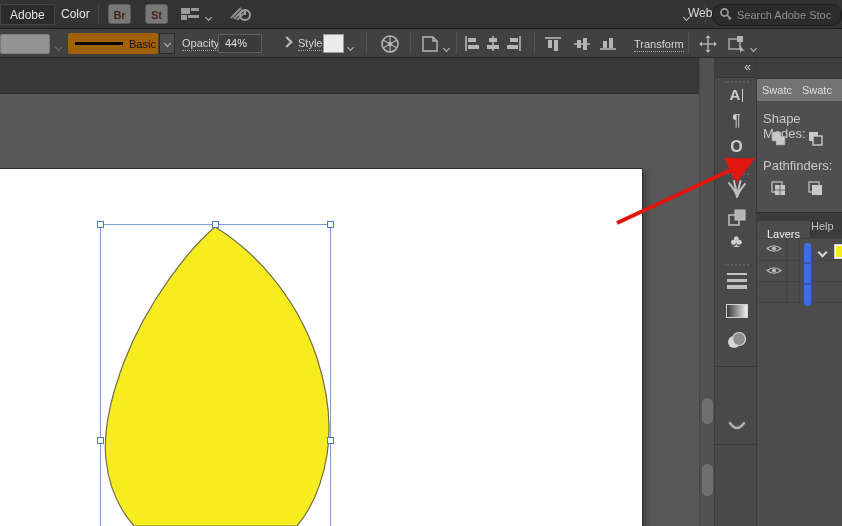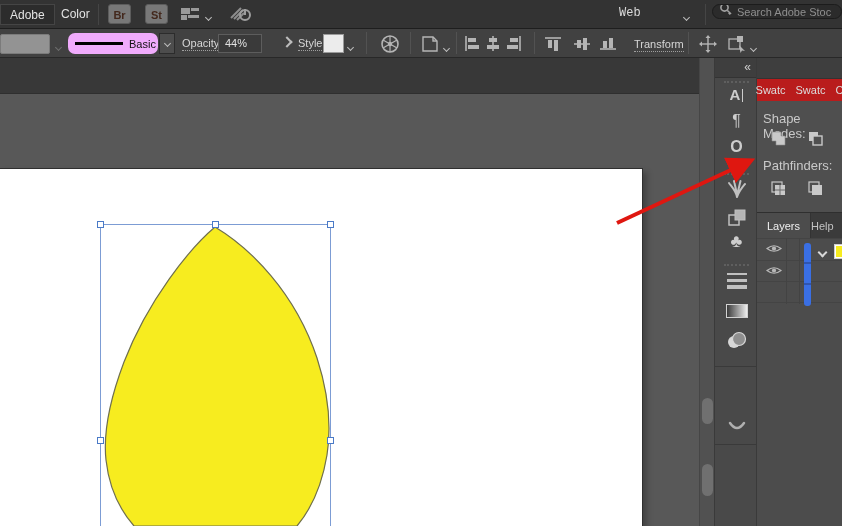--- a/index.html
+++ b/index.html
@@ -20,31 +20,31 @@
   .appbar{position:absolute;left:0;top:0;width:842px;height:29px;background:#333333;border-bottom:1px solid #1e1e1e;}
   .menu-item{position:absolute;top:4px;height:21px;line-height:21px;padding:0 9px;font-size:12px;color:#e3e3e3;}
   .menu-window{left:0;background:#2c2c2c;border:1px solid #454545;}
   .menu-help{left:52px;}
   .vdiv{position:absolute;top:4px;width:1px;height:21px;background:#252525;border-right:1px solid #454545;}
   .sq-btn{position:absolute;top:4px;width:23px;height:20px;background:#787878;border-radius:3px;
     text-align:center;line-height:20px;font-weight:bold;font-size:11px;color:#43281c;border:1px solid #5c5c5c;}
   .chev{display:inline-block;width:7px;height:7px;border-right:2px solid #bdbdbd;border-bottom:2px solid #bdbdbd;transform:rotate(45deg);}
   .chev-sm{width:5px;height:5px;border-width:1.5px;}
   .appbar-right-label{position:absolute;top:6px;font-size:12px;color:#dcdcdc;}
-  .searchbox{position:absolute;left:712px;top:4px;width:130px;height:15px;background:#2b2b2b;
-    border:1px solid #1c1c1c;border-radius:10px;display:flex;align-items:flex-end;overflow:hidden;}
+  .searchbox{position:absolute;left:712px;top:4px;width:130px;height:22px;background:#2b2b2b;
+    border:1px solid #1c1c1c;border-radius:10px;display:flex;align-items:center;overflow:hidden;}
   .searchbox input{background:transparent;border:none;outline:none;color:#bdbdbd;font-size:11px;width:96px;
     font-family:"Liberation Sans",sans-serif;}
   .searchbox input::placeholder{color:#8f8f8f;}
 
   
   .controlbar{position:absolute;left:0;top:29px;width:842px;height:29px;background:#414141;border-bottom:1px solid #282828;}
   .cb-sep{position:absolute;top:3px;width:1px;height:22px;background:#2e2e2e;border-right:1px solid #525252;}
   .dotted-label{border-bottom:1px dotted #9f9f9f;padding-bottom:1px;color:#d6d6d6;}
-  .basic-box{position:absolute;left:68px;top:4px;width:90px;height:21px;background:#f0abfc;border-radius:7px;
+  .basic-box{position:absolute;left:68px;top:4px;width:90px;height:21px;background:#a16207;border-radius:2px;
     display:flex;align-items:center;}
   .basic-line{width:48px;height:3px;background:#000;margin-left:7px;}
   .basic-box span{color:#111;margin-left:6px;font-size:11px;}
   .cb-chevbtn{position:absolute;top:4px;width:16px;height:21px;background:#4d4d4d;border:1px solid #2c2c2c;
     display:flex;align-items:center;justify-content:center;}
   .opacity-field{position:absolute;left:218px;top:5px;width:44px;height:19px;background:#3a3a3a;
     border:1px solid #5d5d5d;line-height:17px;padding-left:6px;color:#e0e0e0;}
   .style-swatch{position:absolute;left:323px;top:5px;width:21px;height:19px;background:#ececec;border:1px solid #9a9a9a;}
   .expander{position:absolute;left:283px;top:9px;width:8px;height:8px;border-top:2px solid #bdbdbd;border-right:2px solid #bdbdbd;transform:rotate(45deg);}
   .icon-svg{position:absolute;}
@@ -67,26 +67,26 @@
     border-left:1px solid #3a3a3a;border-right:1px solid #3a3a3a;}
   .dock-header{position:absolute;left:0;top:0;width:100%;height:20px;background:#3e3e3e;border-bottom:1px solid #333;}
   .collapse-glyph{position:absolute;right:6px;top:2px;font-size:12px;color:#cfcfcf;letter-spacing:-1px;}
   .grip{position:absolute;left:9px;width:25px;height:0;border-top:2px dotted #5f5f5f;}
   .dock-icon{position:absolute;left:0;width:43px;text-align:center;color:#cdcdcd;}
   .dock-divider{position:absolute;left:0;width:43px;height:1px;background:#3a3a3a;}
 
   
   .panels{position:absolute;left:757px;top:58px;width:85px;height:468px;background:var(--panel-bg);}
   .panels-topstrip{position:absolute;left:0;top:0;width:85px;height:21px;background:#3e3e3e;border-bottom:1px solid #333;}
-  .tabs-row{position:absolute;left:0;top:21px;width:85px;height:22px;background:#b91c1c;display:flex;align-items:center;justify-content:center;}
+  .tabs-row{position:absolute;left:0;top:21px;width:85px;height:22px;background:#737373;display:flex;align-items:center;}
   .tab-label{font-size:11px;color:#dcdcdc;white-space:nowrap;padding:0 5px;}
   .section-label{position:absolute;font-size:13px;color:#c9c9c9;}
   .pf-btn{position:absolute;width:26px;height:24px;display:flex;align-items:center;justify-content:center;border-radius:2px;}
   .layers-tabrow{position:absolute;left:0;top:154px;width:85px;height:26px;background:#3b3b3b;border-top:1px solid #2f2f2f;}
-  .layers-tab-active{position:absolute;left:0;top:0;height:26px;background:#4c4c4c;padding:0 10px;line-height:26px;
+  .layers-tab-active{position:absolute;left:0;top:8px;height:26px;background:#4c4c4c;padding:0 10px;line-height:26px;
     font-size:11px;color:#efefef;border-right:1px solid #333;}
   .layers-tab-inactive{position:absolute;left:50px;top:0;height:26px;padding:0 4px;line-height:26px;font-size:11px;color:#c2c2c2;white-space:nowrap;overflow:hidden;width:35px;}
   .layers-body{position:absolute;left:0;top:180px;width:85px;height:288px;background:#4c4c4c;}
   .layers-hline{position:absolute;left:0;width:85px;height:1px;background:#444;}
   .layers-vline{position:absolute;top:0;width:1px;height:66px;background:#434343;}
   .layer-accent{position:absolute;left:47px;top:5px;width:7px;height:63px;background:var(--layer-accent-blue);border-radius:3px;}
   .accent-notch{position:absolute;left:0;width:7px;height:2px;background:#2f55b0;}
   .layer-chevron{position:absolute;left:62px;top:11px;width:7px;height:7px;border-right:2px solid #d8d8d8;border-bottom:2px solid #d8d8d8;transform:rotate(45deg);}
   .layer-thumb{position:absolute;left:77px;top:6px;width:16px;height:15px;background:#fff;border:1px solid #cfcfcf;padding:1px;}
   .layer-thumb > div{width:100%;height:100%;background:var(--shape-fill);}
@@ -119,21 +119,21 @@
     </span>
 
     <span class="abs" style="left:228px;top:4px;">
       <svg width="26" height="20" viewBox="0 0 26 20">
         <path d="M3 14 L13 4 M6 15 L15 6 M9 16 L16 9" stroke="#8d8d8d" stroke-width="2" fill="none"></path>
         <circle cx="17" cy="11" r="5" fill="none" stroke="#9d9d9d" stroke-width="2"></circle>
         <line x1="17" y1="5" x2="17" y2="11" stroke="#9d9d9d" stroke-width="2"></line>
       </svg>
     </span>
 
-    <div class="appbar-right-label" style="left:619px;font-family:Liberation Mono, monospace;">Web</div>
+    <div class="appbar-right-label" style="left:688px;">Web</div>
     <span class="abs" style="left:684px;top:10px;">
       <span class="chev chev-sm"></span>
     </span>
     <div class="vdiv" style="left:705px;"></div>
 
     <div class="searchbox">
       <span style="margin:0 4px 0 6px;">
         <svg width="14" height="14" viewBox="0 0 14 14">
           <circle cx="5.5" cy="5.5" r="3.6" fill="none" stroke="#a0a0a0" stroke-width="1.6"></circle>
           <line x1="8.2" y1="8.2" x2="12" y2="12" stroke="#a0a0a0" stroke-width="1.6"></line>

